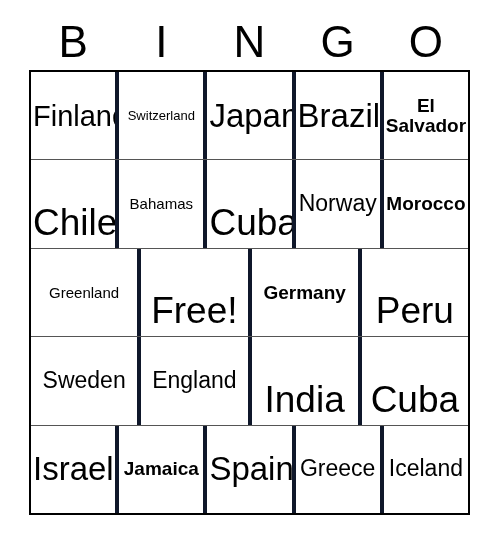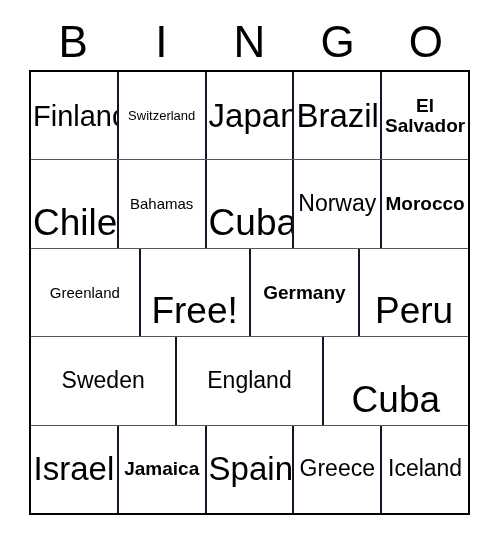--- a/index.html
+++ b/index.html
@@ -69,21 +69,21 @@
     display: flex;
     align-items: center;
     justify-content: center;
     text-align: center;
     padding: 1px 2px;
     box-sizing: border-box;
     background: #ffffff;
     overflow: hidden;
   }
   .bingo-cell + .bingo-cell {
-    border-left: 2px solid #0f172a;
+    border-left: 4px solid #0f172a;
   }
   .cell-text {
     display: block;
     width: 100%;
     line-height: 1.04;
     color: #000000;
     word-break: normal;
   }
   
   .sz-xxl { font-size: 37px; margin-top: 38px; }
@@ -161,20 +161,23 @@
     </div>
 
     <div class="bingo-row">
       <div class="bingo-cell">
           <span class="cell-text sz-m">Sweden</span>
         </div>
       <div class="bingo-cell">
           <span class="cell-text sz-m">England</span>
         </div>
       <div class="bingo-cell">
+          <span class="cell-text sz-xxl">India</span>
+        </div>
+      <div class="bingo-cell">
           <span class="cell-text sz-xxl">Cuba</span>
         </div>
     </div>
 
     <div class="bingo-row">
       <div class="bingo-cell">
           <span class="cell-text sz-xl">Israel</span>
         </div>
       <div class="bingo-cell">
           <span class="cell-text sz-s">Jamaica</span>

